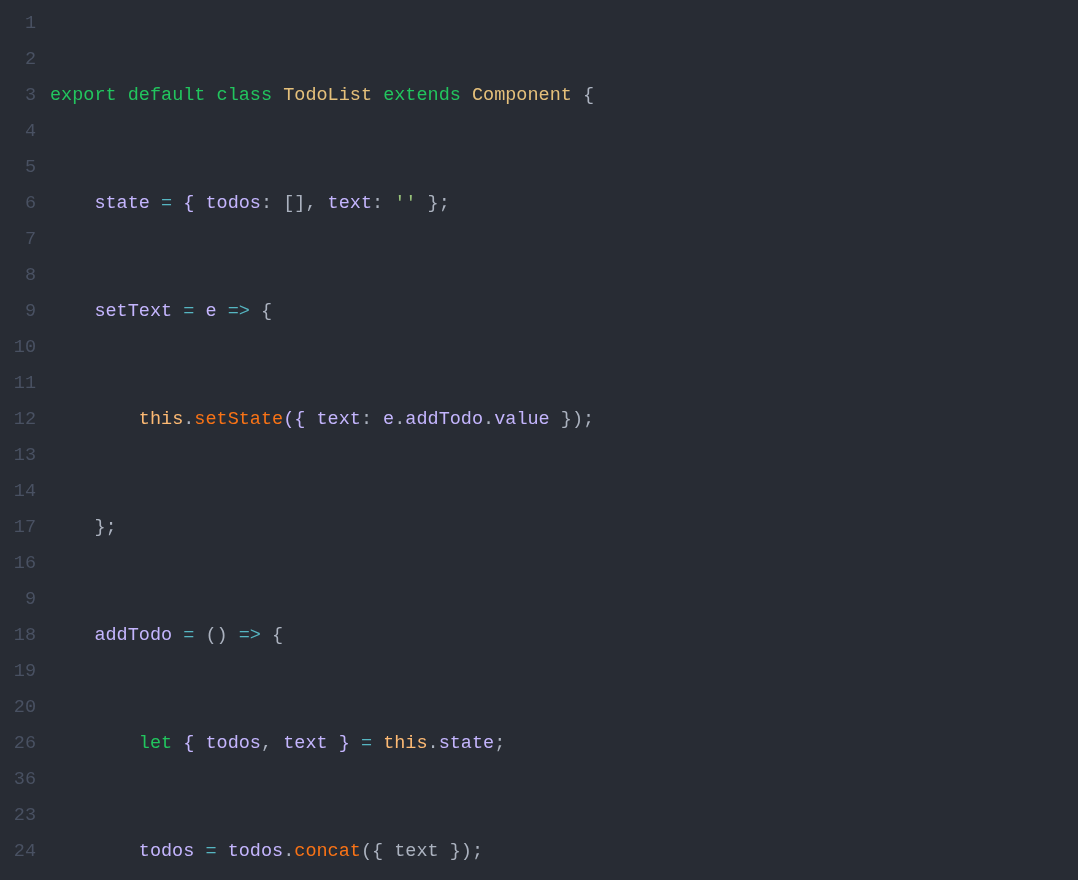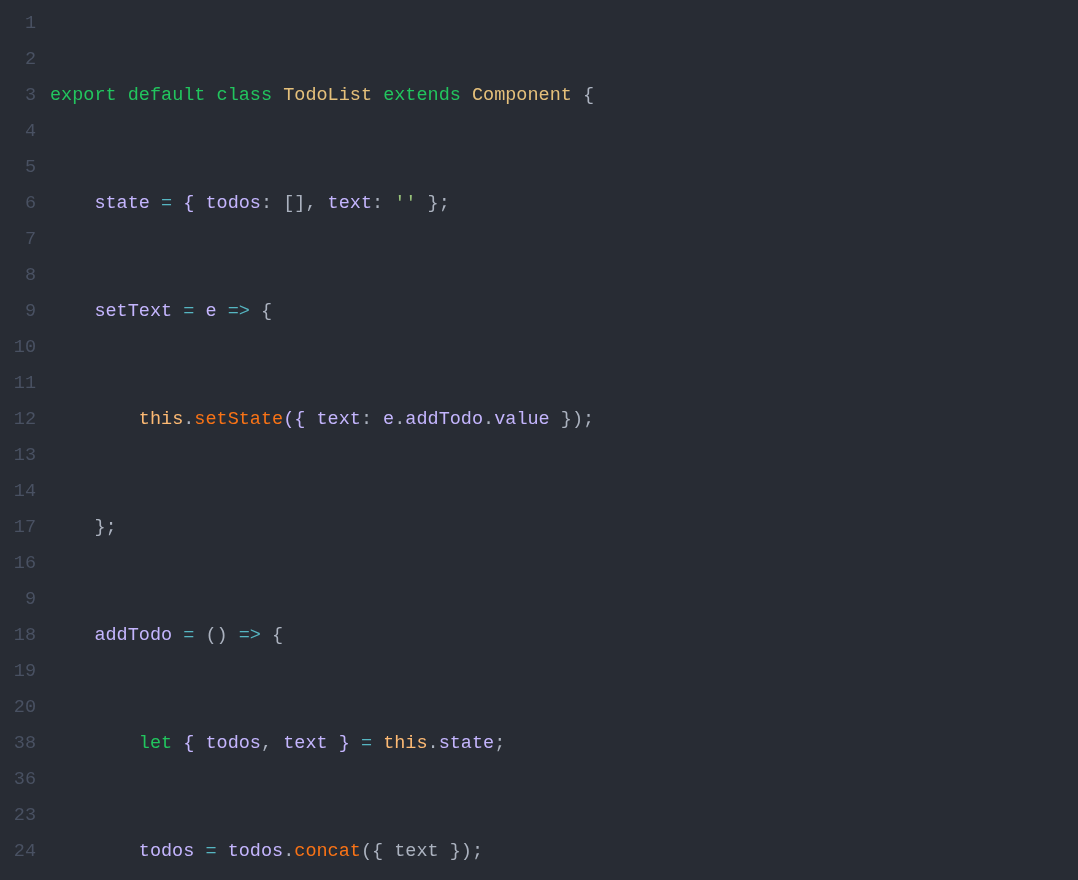--- a/index.html
+++ b/index.html
@@ -60,21 +60,21 @@
     <div>11</div>
     <div>12</div>
     <div>13</div>
     <div>14</div>
     <div>17</div>
     <div>16</div>
     <div>9</div>
     <div>18</div>
     <div>19</div>
     <div>20</div>
-    <div>38</div>
+    <div>26</div>
     <div>36</div>
     <div>23</div>
     <div>24</div>
   </div>
 
   <div class="code">
     <div class="line"><span class="kw">export</span><span> </span><span class="kw">default</span><span> </span><span class="kw">class</span><span> </span><span class="cls">TodoList</span><span> </span><span class="kw">extends</span><span> </span><span class="cls">Component</span><span class="punc"> {</span></div>
     <div class="line"><span class="prop">    state </span><span class="op">=</span><span class="prop"> { todos</span><span class="punc">:</span><span class="pln"> []</span><span class="punc">,</span><span class="prop"> text</span><span class="punc">:</span><span class="str"> ''</span><span class="punc"> };</span></div>
     <div class="line"><span class="prop">    setText </span><span class="op">=</span><span class="prop"> e </span><span class="op">=&gt;</span><span class="punc"> {</span></div>
     <div class="line"><span>        </span><span class="self">this</span><span class="punc">.</span><span class="fn">setState</span><span class="prop">({ text</span><span class="punc">:</span><span class="prop"> e</span><span class="punc">.</span><span class="prop">addTodo</span><span class="punc">.</span><span class="prop">value</span><span class="punc"> });</span></div>

